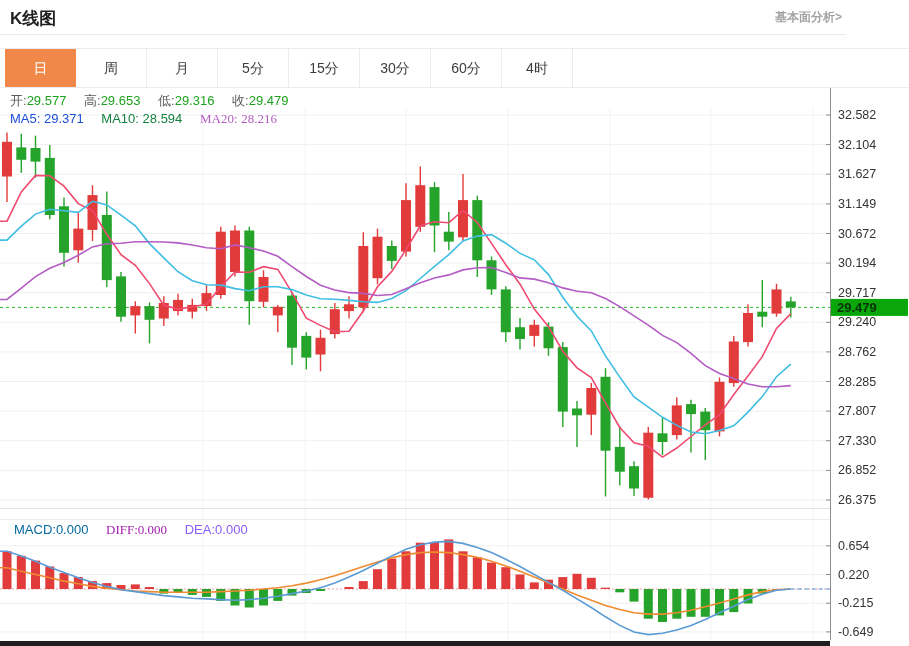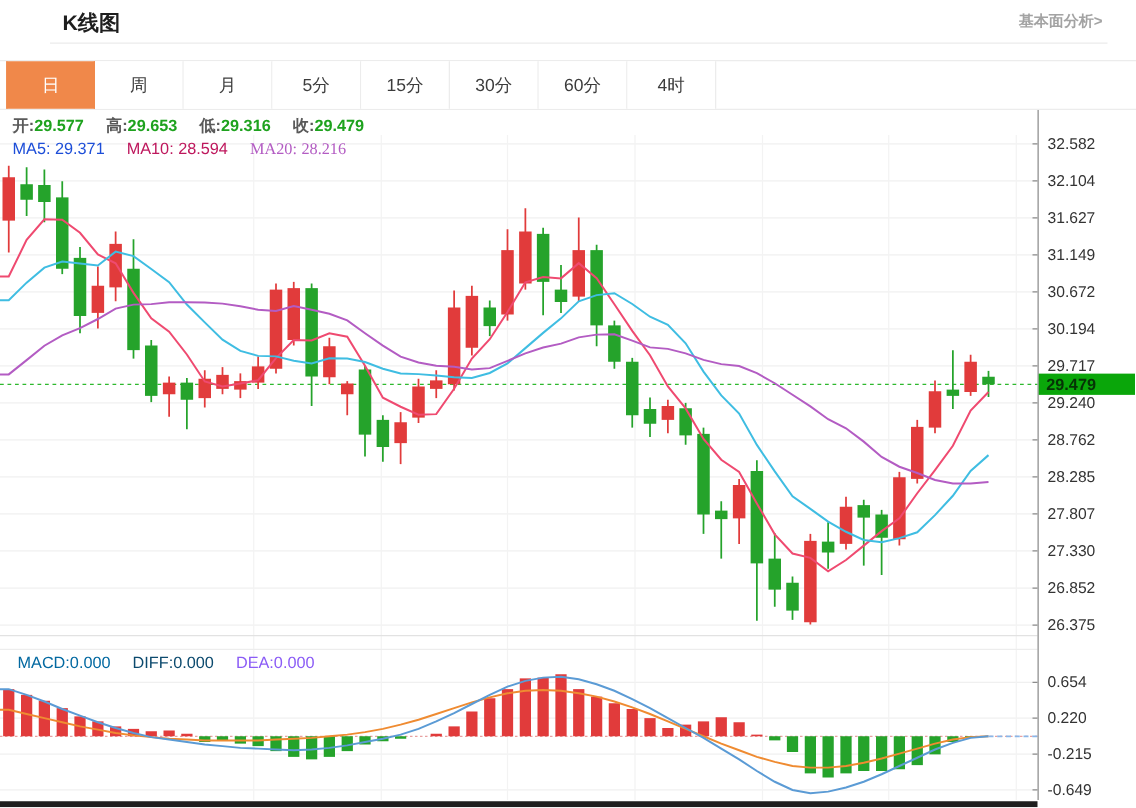--- a/index.html
+++ b/index.html
@@ -1,44 +1,44 @@
 <!DOCTYPE html>
 <html style="--accent: #f0884a;"><head>
 <meta charset="utf-8">
 <style>
   html,body{margin:0;padding:0;background:#fff;}
   body{font-family:"Liberation Sans","DejaVu Sans",sans-serif;}
   #app{position:relative;width:909px;height:646px;background:#fff;overflow:hidden;}
   
-  #header{position:absolute;top:0;left:0;width:846px;height:34px;border-bottom:1px solid #ebebeb;background:#fff;margin-left:40px;}
+  #header{position:absolute;top:0;left:0;width:846px;height:34px;border-bottom:1px solid #ebebeb;background:#fff;}
   #page-title{position:absolute;left:10px;top:7px;font-size:17px;font-weight:bold;color:#1f1f1f;}
   #fundamental-link{position:absolute;right:4px;top:9px;font-size:12px;color:#a3a3a3;text-decoration:none;cursor:pointer;font-weight:bold;}
   
   #tabbar{position:absolute;top:48px;left:0;width:909px;height:40px;display:flex;align-items:stretch;border-top:1px solid #ececec;border-bottom:1px solid #ececec;box-sizing:border-box;}
   .tab{width:71px;line-height:38px;text-align:center;font-size:14px;color:#3c3c3c;border-right:1px solid #ececec;cursor:pointer;box-sizing:border-box;background:#fff;}
   .tab:first-child{border-left:1px solid #ececec;}
   .tab.active{background:var(--accent,#f0884a);color:#fff;border-color:var(--accent,#f0884a);}
   .tab-filler{flex:1;}
   #tabbar{padding-left:5px;}
   
   #chart-stack{position:absolute;top:88px;left:0;width:909px;height:558px;}
   #chart-svg{position:absolute;top:0;left:0;}
   
   .overlay{position:absolute;left:10px;font-size:13px;white-space:nowrap;pointer-events:none;}
-  #ohlc-row{top:4px;font-weight:bold;}
+  #ohlc-row{top:4px;}
   #ma-row{top:23px;}
   #macd-row{top:434px;left:14px;}
   .ro-label{color:#5a5a5a;}
   .ro-val{color:#1ea21e;}
   .ro-gap{display:inline-block;width:14px;}
   .ma5{color:#1d4ed8;}
-  .ma10{color:#be185d;text-align:center;}
+  .ma10{color:#15803d;text-align:center;}
   .ma20{color:#b35cc3;font-family:Liberation Serif, serif;}
   .macd-l{color:#0369a1;}
-  .diff-l{color:#0c4a6e;}
+  .diff-l{color:#a21caf;font-family:Liberation Serif, serif;}
   .dea-l{color:#8b5cf6;}
 </style>
 </head>
 <body>
 
 <div id="app">
 
   <div id="header">
     <div id="page-title">K线图</div>
     <a id="fundamental-link">基本面分析&gt;</a>

